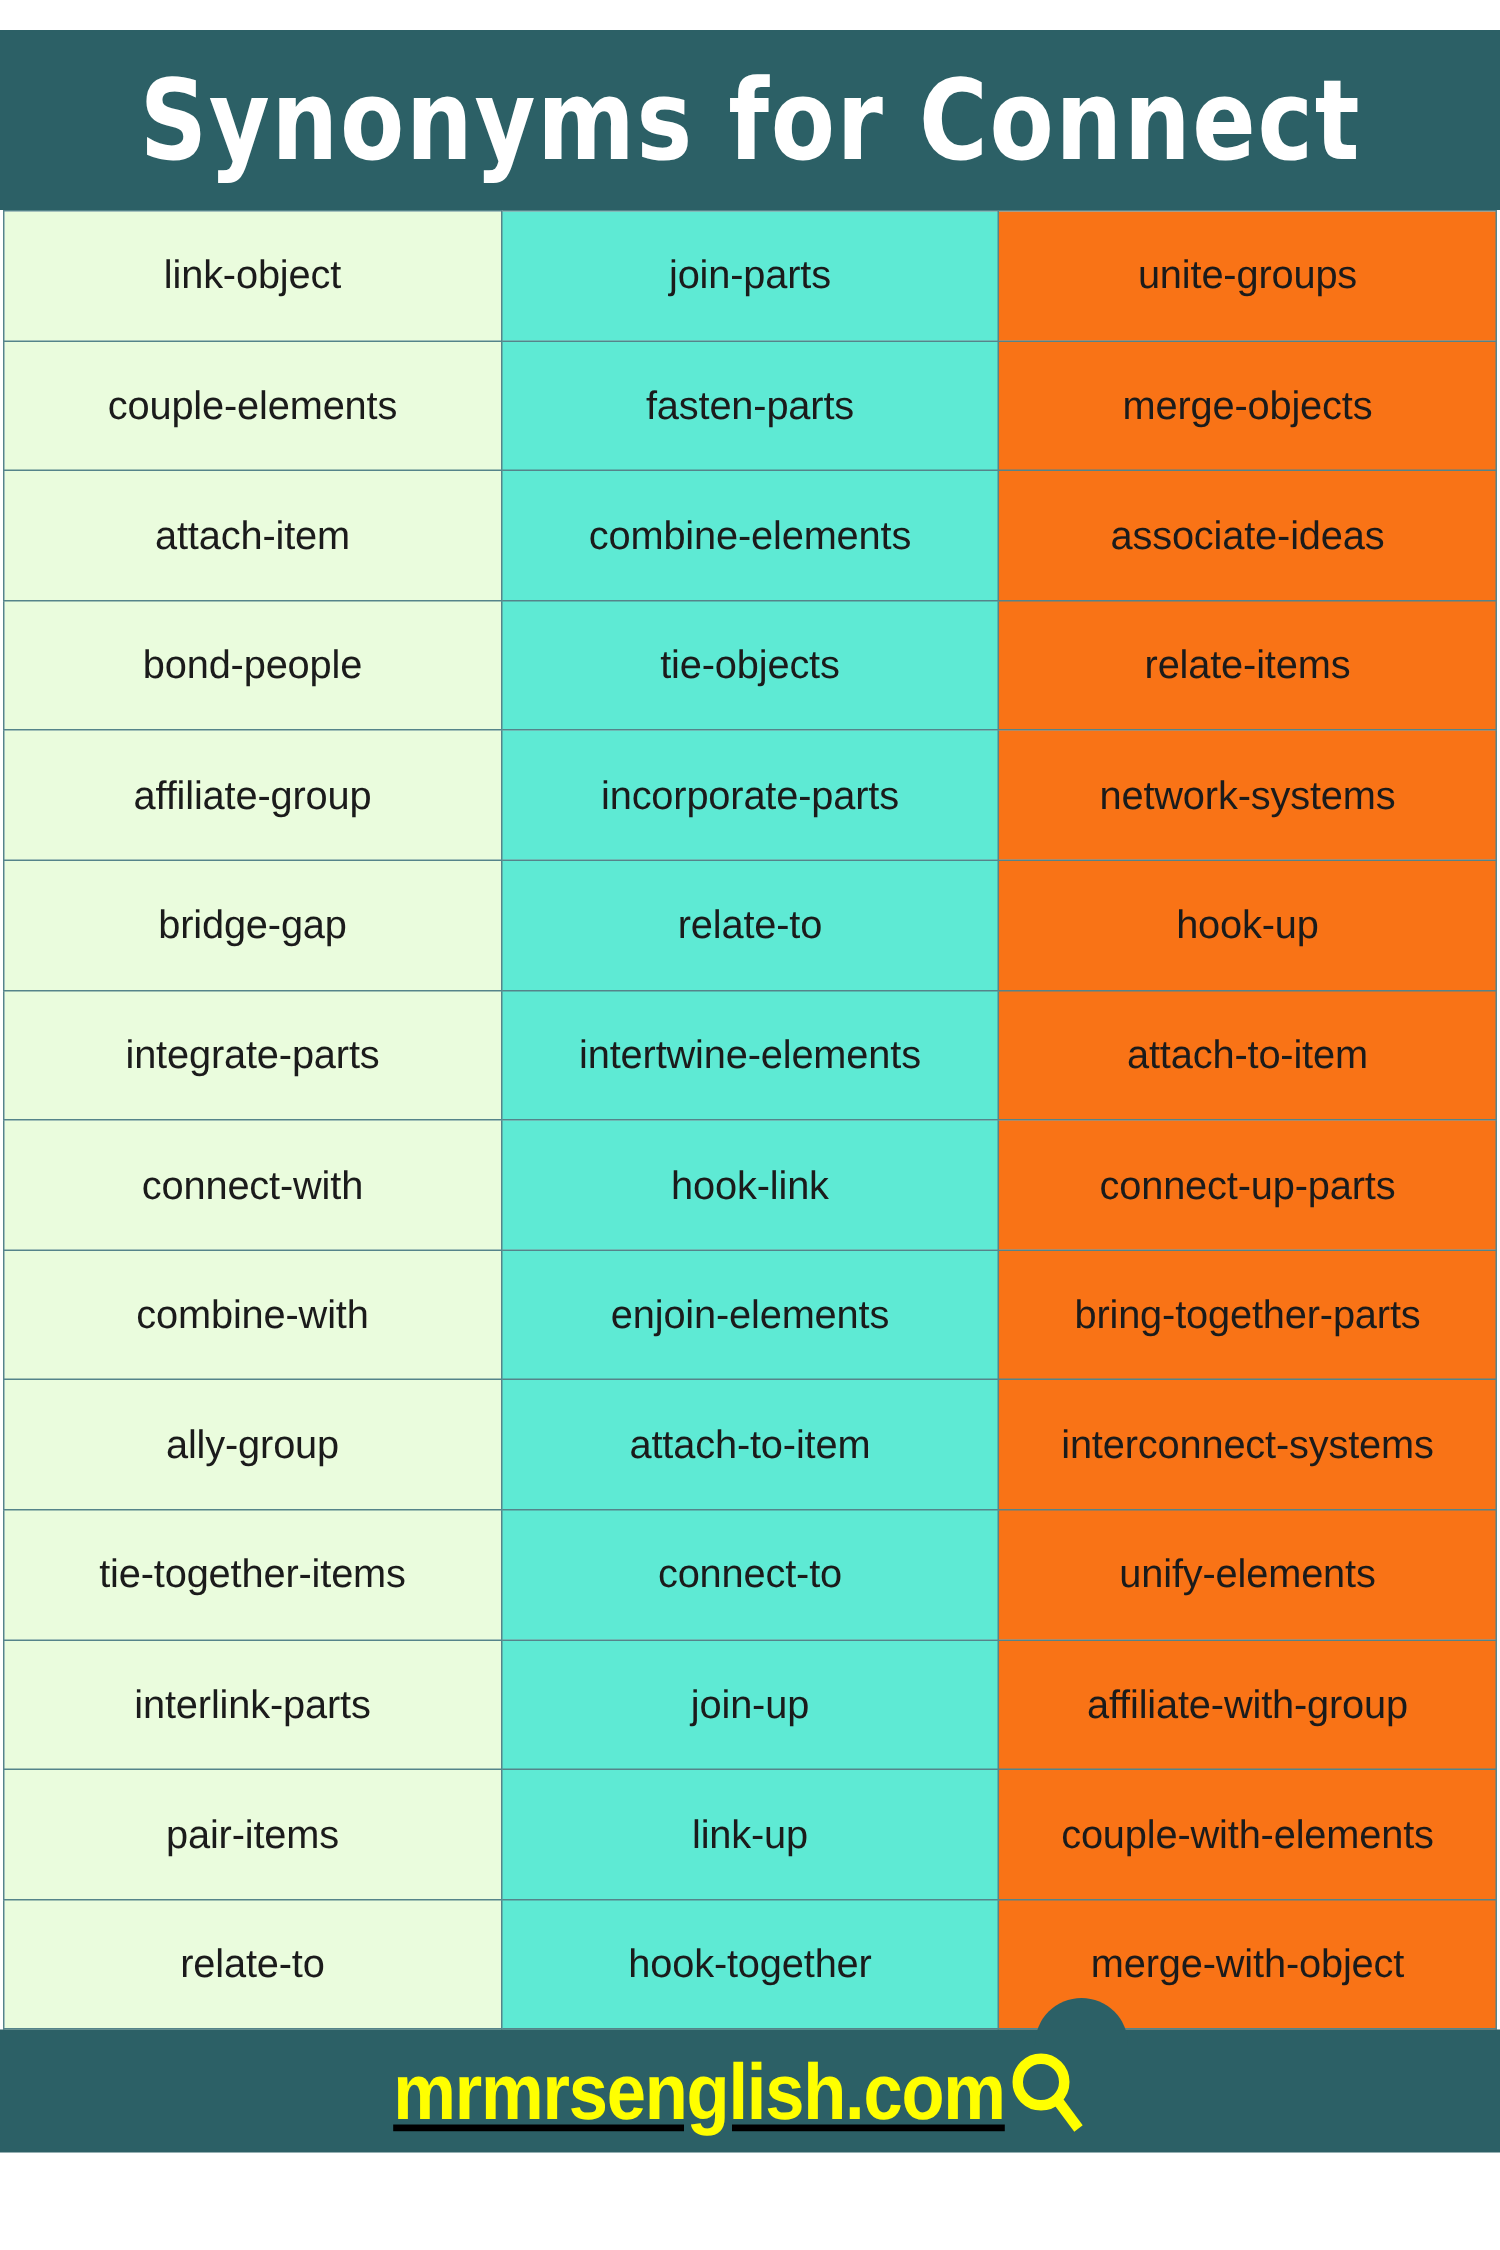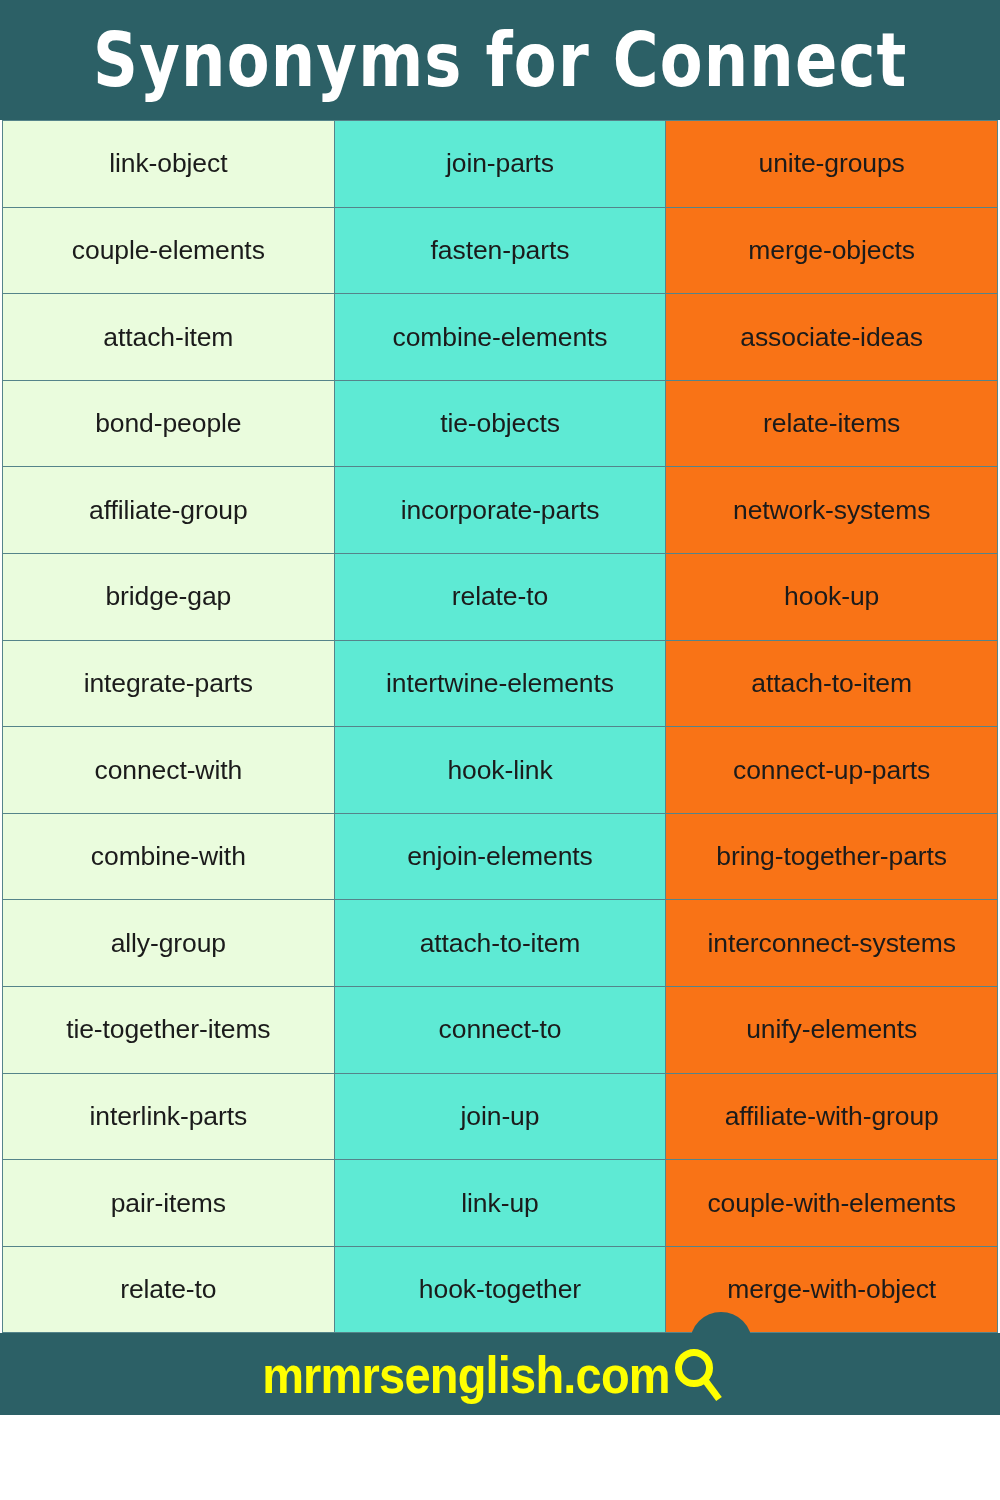--- a/index.html
+++ b/index.html
@@ -17,20 +17,21 @@
     position: relative;
   }
 
   .page {
     width: 1000px;
     height: 1200px;
     display: flex;
     flex-direction: column;
     background: #ffffff;
     position: relative;
+    margin-top: 20px;
   }
 
   
   .header {
     height: 120px;
     background: #2c6066;
     display: flex;
     align-items: center;
     justify-content: center;
     flex: 0 0 120px;
@@ -97,20 +98,21 @@
     background: #2c6066;
     border-radius: 34px 34px 0 0;
   }
   .footer-inner {
     display: flex;
     align-items: center;
     justify-content: flex-start;
     position: relative;
     z-index: 2;
     transform: translateX(-6px);
+    text-decoration: underline;
   }
   .footer-text {
     color: #ffff00;
     font-family: "Liberation Sans", sans-serif;
     font-size: 47px;
     font-weight: 700;
     letter-spacing: -0.8px;
     line-height: 1;
     transform: scaleY(1.12);
   }

